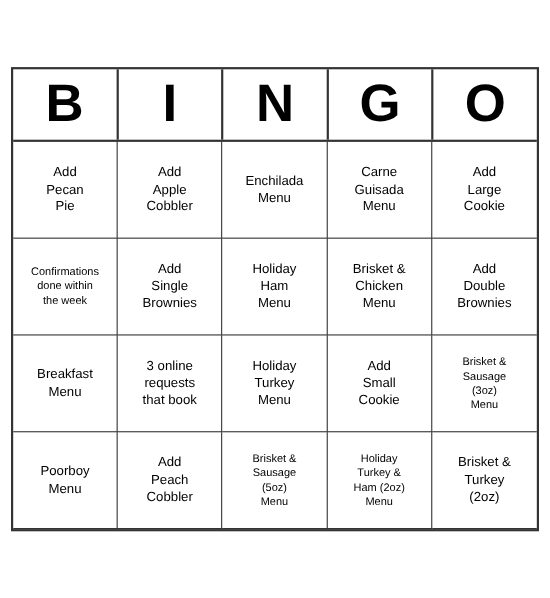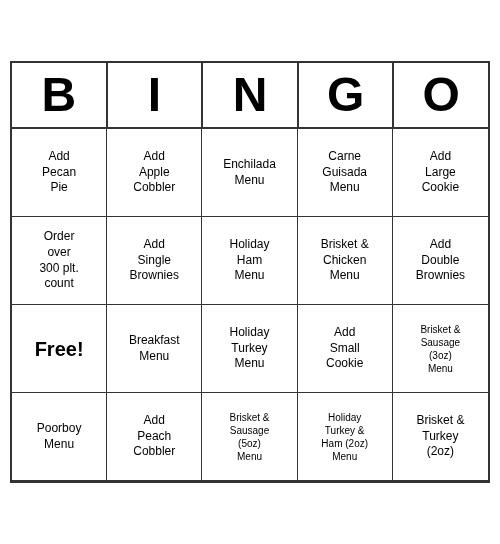--- a/index.html
+++ b/index.html
@@ -72,27 +72,27 @@
       <div class="bingo-header-cell">N</div>
       <div class="bingo-header-cell">G</div>
       <div class="bingo-header-cell">O</div>
     </div>
   <div class="bingo-grid">
   <div class="bingo-cell">Add<br>Pecan<br>Pie</div>
       <div class="bingo-cell">Add<br>Apple<br>Cobbler</div>
       <div class="bingo-cell">Enchilada<br>Menu</div>
       <div class="bingo-cell">Carne<br>Guisada<br>Menu</div>
       <div class="bingo-cell">Add<br>Large<br>Cookie</div>
-      <div class="bingo-cell">Order<br>over<br>300 plt.<br>count</div>
+      <div class="bingo-cell small-text">Confirmations<br>done within<br>the week</div>
       <div class="bingo-cell">Add<br>Single<br>Brownies</div>
       <div class="bingo-cell">Holiday<br>Ham<br>Menu</div>
       <div class="bingo-cell">Brisket &amp;<br>Chicken<br>Menu</div>
       <div class="bingo-cell">Add<br>Double<br>Brownies</div>
-      <div class="bingo-cell free">Free!</div>
       <div class="bingo-cell">Breakfast<br>Menu</div>
+      <div class="bingo-cell">3 online<br>requests<br>that book</div>
       <div class="bingo-cell">Holiday<br>Turkey<br>Menu</div>
       <div class="bingo-cell">Add<br>Small<br>Cookie</div>
       <div class="bingo-cell small-text">Brisket &amp;<br>Sausage<br>(3oz)<br>Menu</div>
       <div class="bingo-cell">Poorboy<br>Menu</div>
       <div class="bingo-cell">Add<br>Peach<br>Cobbler</div>
       <div class="bingo-cell small-text">Brisket &amp;<br>Sausage<br>(5oz)<br>Menu</div>
       <div class="bingo-cell small-text">Holiday<br>Turkey &amp;<br>Ham (2oz)<br>Menu</div>
       <div class="bingo-cell">Brisket &amp;<br>Turkey<br>(2oz)</div>
     </div>
 </div>

